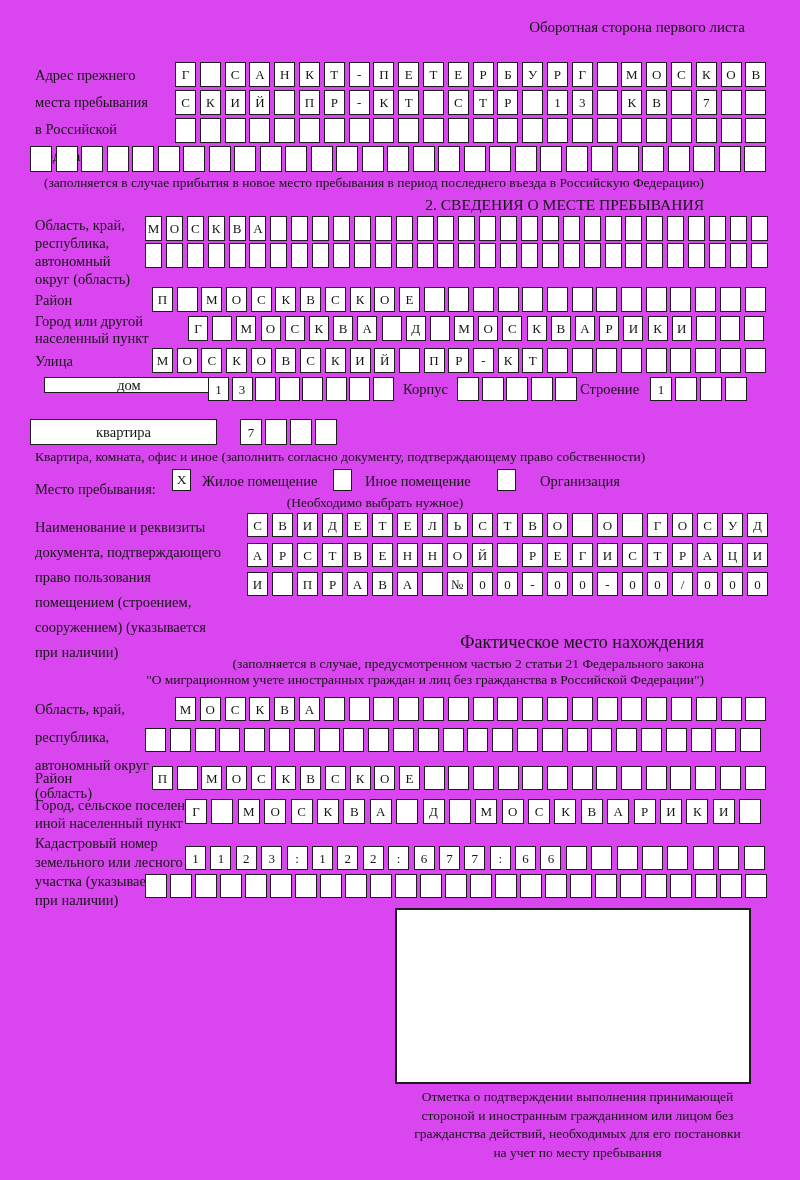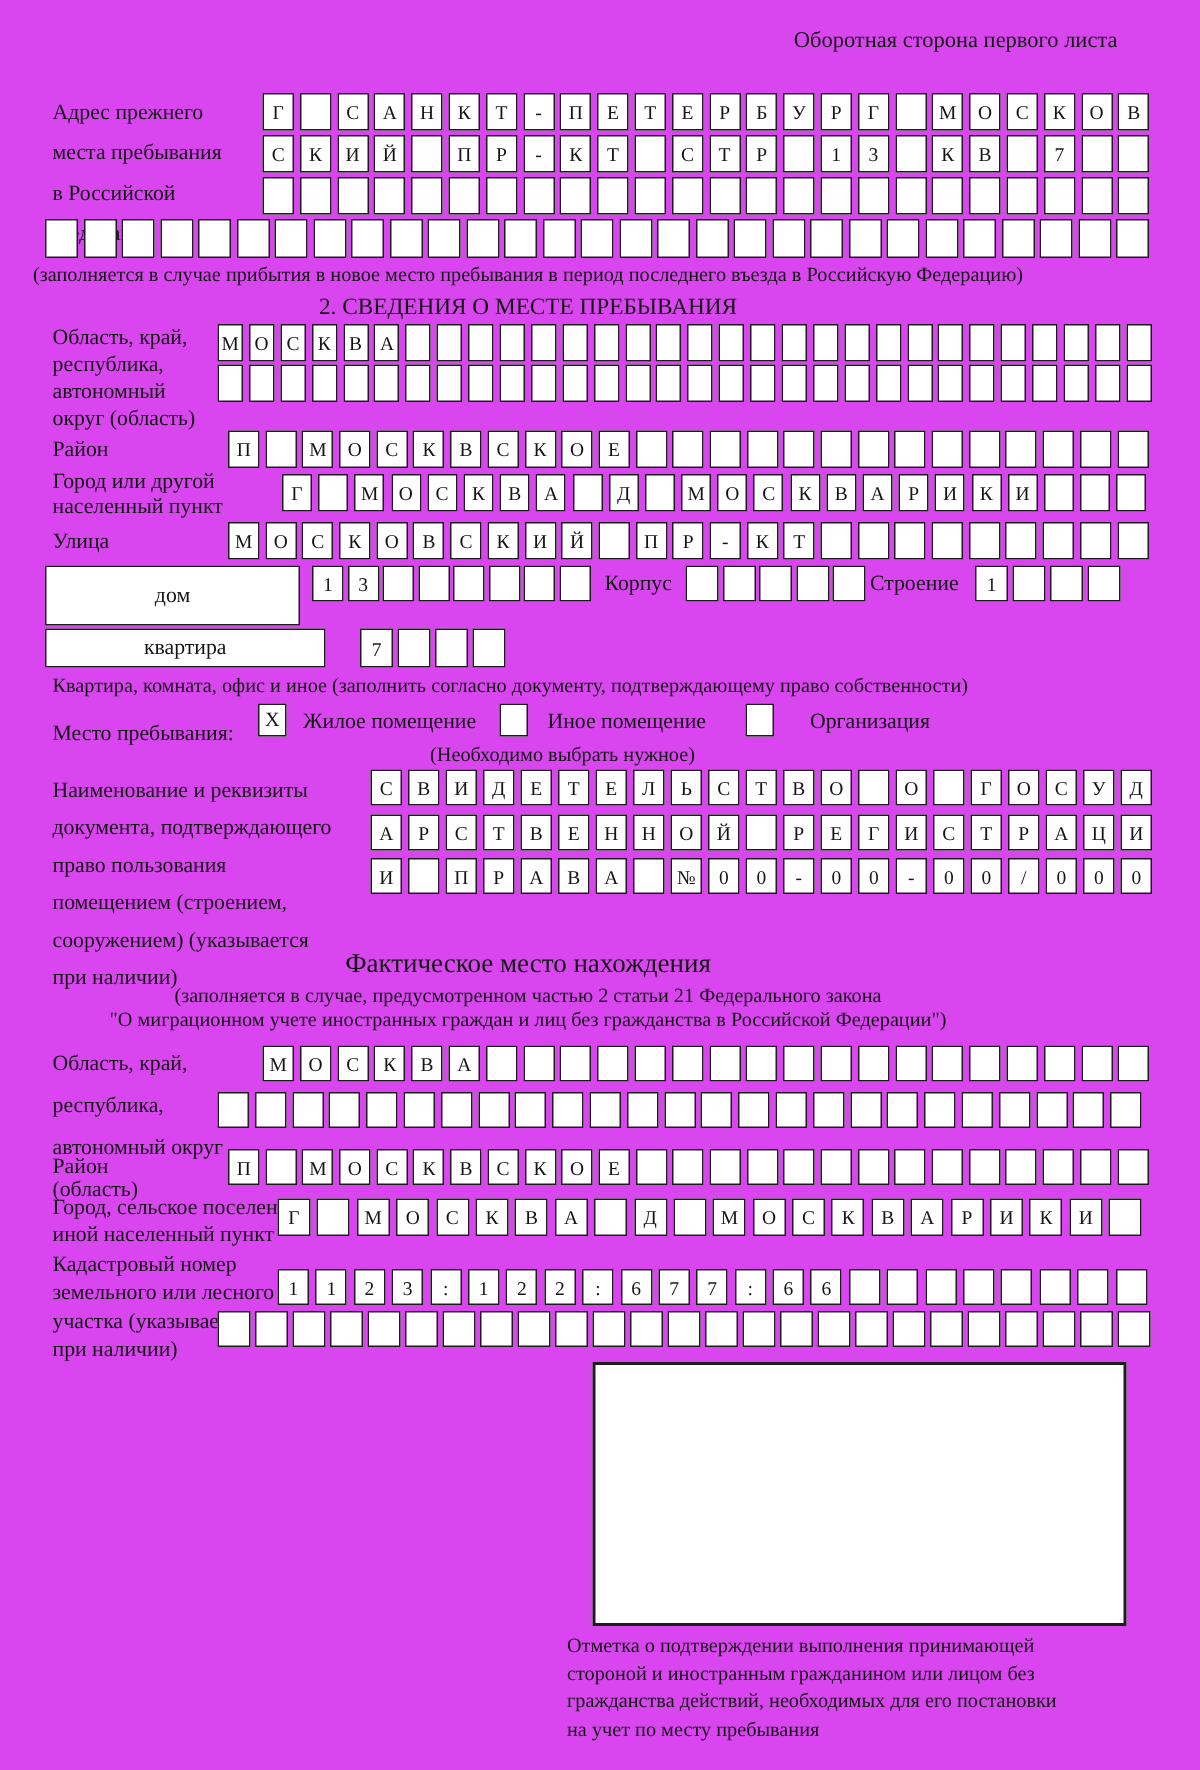--- a/index.html
+++ b/index.html
@@ -1,21 +1,21 @@
 <!DOCTYPE html>
 <html><head>
 <meta charset="utf-8">
 <style>
   html,body{margin:0;padding:0;background:#ffffff;}
   .page{
     position:relative;width:800px;height:1180px;background:#d946ef;
     font-family:"Liberation Serif",serif;color:#141414;overflow:hidden;
   }
   .lbl{position:absolute;font-size:14.5px;line-height:18px;white-space:nowrap;}
-  .center{position:absolute;left:0;width:704px;text-align:center;}
+  .center{position:absolute;left:0;width:704px;text-align:right;}
   .bold{font-weight:normal;}
   .cellrow{position:absolute;display:flex;gap:var(--g);}
   .cellrow .cell{
     flex:0 0 auto;width:var(--w);height:var(--h);
     border:1.5px solid #1c1c1c;box-sizing:border-box;background:#fff;
     display:flex;align-items:center;justify-content:center;
     font-size:13px;line-height:1;
   }
   .namebox{
     position:absolute;border:1.5px solid #1c1c1c;box-sizing:border-box;
@@ -307,21 +307,21 @@
       <div class="cell"></div>
       <div class="cell"></div>
       <div class="cell"></div>
       <div class="cell"></div>
       <div class="cell"></div>
       <div class="cell"></div>
       <div class="cell"></div>
       <div class="cell"></div>
     </div>
 
-  <div class="namebox" style="left:30px;top:377px;width:170px;height:40px">дом</div>
+  <div class="namebox" style="left:44px;top:377px;width:170px;height:16px">дом</div>
   <div class="cellrow" style="left:208px;top:377px;--w:21px;--h:24px;--g:2.5px">
       <div class="cell">1</div>
       <div class="cell">3</div>
       <div class="cell"></div>
       <div class="cell"></div>
       <div class="cell"></div>
       <div class="cell"></div>
       <div class="cell"></div>
       <div class="cell"></div>
     </div>
@@ -612,20 +612,20 @@
       <div class="cell"></div>
       <div class="cell"></div>
       <div class="cell"></div>
       <div class="cell"></div>
       <div class="cell"></div>
       <div class="cell"></div>
       <div class="cell"></div>
     </div>
 
   <div class="stamp" style="left:395px;top:908px;width:356px;height:176px"></div>
-  <div class="lbl note" style="left:378px;top:1088px;width:375px;text-align:left;line-height:18.5px;white-space:normal">
+  <div class="lbl note" style="left:390px;top:1088px;width:375px;text-align:center;line-height:18.5px;white-space:normal">
     <div>Отметка о подтверждении выполнения принимающей</div>
     <div>стороной и иностранным гражданином или лицом без</div>
     <div>гражданства действий, необходимых для его постановки</div>
     <div>на учет по месту пребывания</div>
   </div>
 
 </div>
 
 </body></html>

